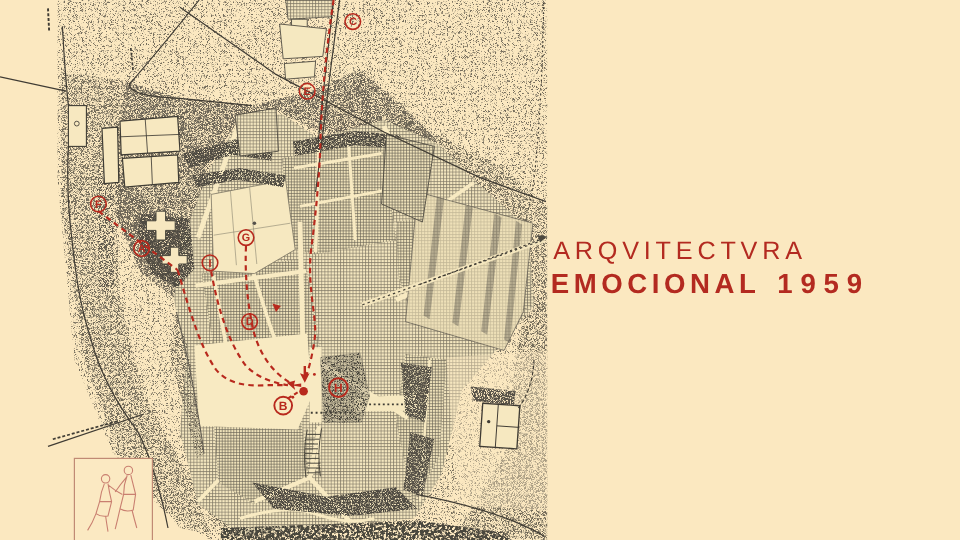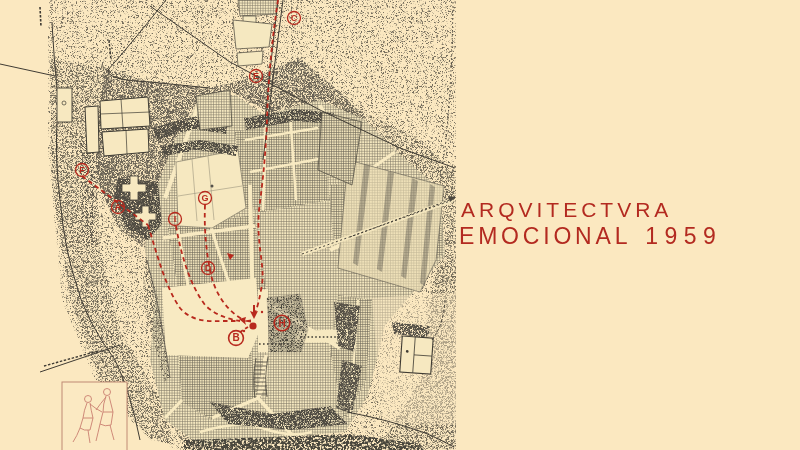--- a/index.html
+++ b/index.html
@@ -1,16 +1,16 @@
 <!DOCTYPE html>
 <html><head><meta charset="utf-8"><style>
 html,body{margin:0;padding:0;background:#fbe8c0}
 #wrap{position:relative;width:800px;height:450px;overflow:hidden;font-family:"Liberation Sans",sans-serif}
 .t1{position:absolute;left:461px;top:202px;font-size:21px;font-weight:normal;letter-spacing:4px;color:#b32a20;line-height:15px}
-.t2{position:absolute;left:459px;top:228px;font-size:23px;font-weight:normal;letter-spacing:3.8px;color:#b32a20;line-height:17px}
+.t2{position:absolute;left:459px;top:228px;font-size:23px;font-weight:bold;letter-spacing:3.8px;color:#b32a20;line-height:17px}
 .t2 .num{letter-spacing:6.5px;margin-left:14px}
 </style></head><body>
 <div id="wrap">
 <svg width="800" height="450" viewBox="0 0 800 450">
 <defs>
 <filter id="sl" x="0" y="0" width="100%" height="100%">
           <feTurbulence type="fractalNoise" baseFrequency="2.2" numOctaves="1" seed="3" result="n"></feTurbulence>
           <feColorMatrix in="n" type="matrix" values="0 0 0 0 0 0 0 0 0 0 0 0 0 0 0 4 4 4 0 -6.25" result="a"></feColorMatrix>
           <feComposite in="SourceGraphic" in2="a" operator="in"></feComposite>
         </filter>

